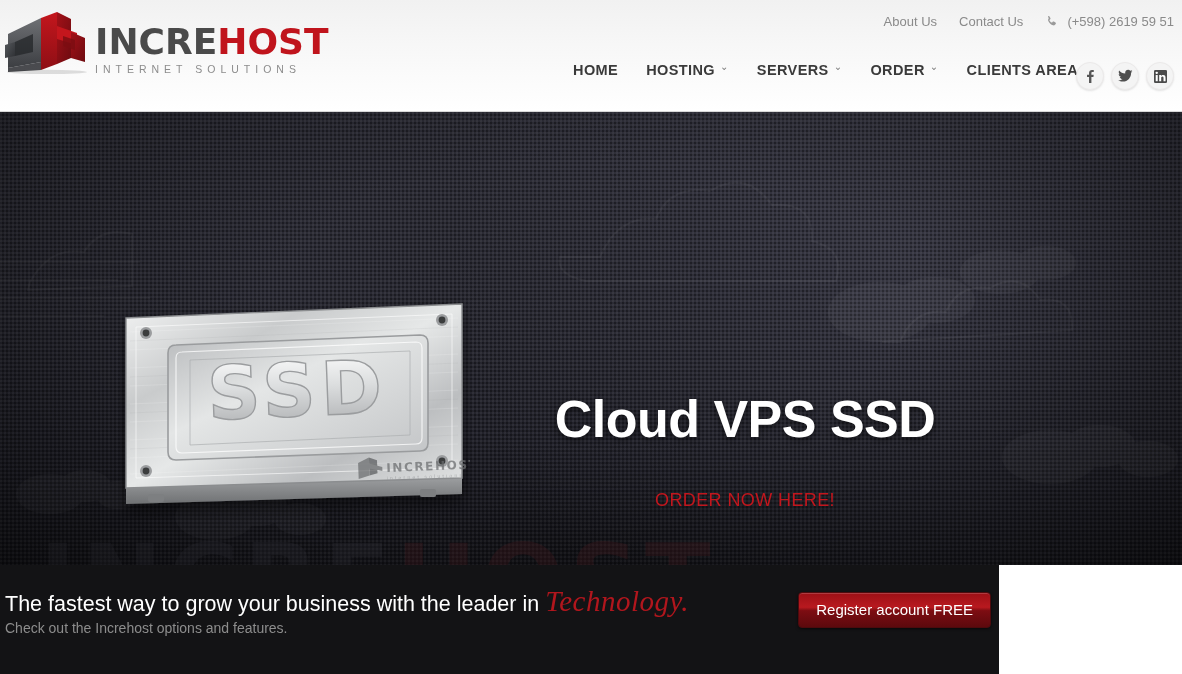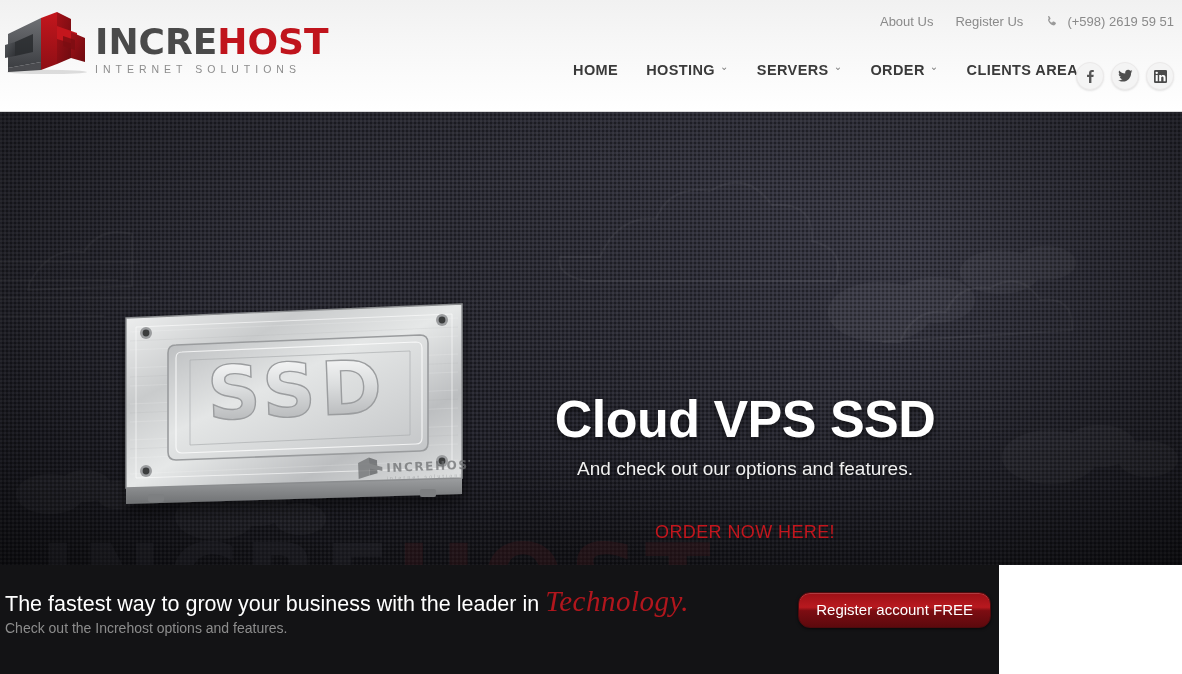--- a/index.html
+++ b/index.html
@@ -161,21 +161,21 @@
     font-family: "Liberation Serif", serif;
     font-size: 29px; letter-spacing: 0.5px;
   }
   .bb-sub {
     position: absolute; left: 5px; top: 55px;
     font-size: 14px; color: #8d8d8d;
   }
   .reg-btn {
     position: absolute; right: 8px; top: 27px;
     padding: 8px 17px 9px;
-    border-radius: 12px;
+    border-radius: 4px;
     background: linear-gradient(to bottom, #9d1016 0%, #b8191f 42%, #7d0d12 52%, #5d090d 100%);
     border: 1px solid #4e0a0d;
     box-shadow: inset 0 1px 0 rgba(255,255,255,.18), 0 1px 3px rgba(0,0,0,.6);
     color: #ffffff; font-size: 15px; white-space: nowrap;
     cursor: pointer;
   }
 </style>
 </head>
 <body>
 
@@ -219,21 +219,21 @@
     <span class="logo-text-block">
       <span class="logo-word">
         <span class="lw-a">INCRE</span><span class="lw-b">HOST</span>
       </span>
       <span class="logo-sub" style="display:block;">INTERNET SOLUTIONS</span>
     </span>
   </div>
 
   <div class="top-util">
     <a>About Us</a>
-    <a>Register Us</a>
+    <a>Contact Us</a>
     <span class="phone-line">
       <span class="phone-ico">
         <svg viewBox="0 0 14 14" width="14" height="14">
           <path d="M3.0 1.3c.5-.4 1.2-.3 1.5.3l.9 1.5c.2.4.2.9-.2 1.2l-.7.6c-.1.1-.1.3 0 .5.4.8 1.3 1.7 2.1 2.1.2.1.4.1.5 0l.6-.7c.3-.3.8-.4 1.2-.2l1.5.9c.6.3.7 1 .3 1.5l-.7.8c-.5.6-1.3.8-2 .5C6 9.5 4.4 7.9 3.3 5.9c-.4-.8-.2-1.7.4-2.3z" fill="#9a9a9a"></path>
         </svg>
       </span>
       <span>(+598) 2619 59 51</span>
     </span>
   </div>
 
@@ -429,21 +429,20 @@
           <polygon points="11,3 24,7 24,11 11,8" fill="#6b6d6f"></polygon>
           <text x="28" y="12" font-family="DejaVu Sans, sans-serif" font-size="12" font-weight="bold" letter-spacing="1.6" fill="#6b6d6f">INCREHOST</text>
           <text x="28" y="20" font-family="Liberation Sans, sans-serif" font-size="5" letter-spacing="2.2" fill="#97999b">internet solutions</text>
         </g>
       </g>
     </svg>
   </div>
 
   <div class="hero-copy">
     <div class="hero-title">Cloud VPS SSD</div>
-    <div class="hero-sub">And check out our options and features.</div>
     <div class="hero-cta">ORDER NOW HERE!</div>
   </div>
 
 </div>
 
 <div class="bottombar">
   <div class="bb-headline">
     <span>The fastest way to grow your business with the leader in</span>
     <span class="bb-em">Technology.</span>
   </div>

